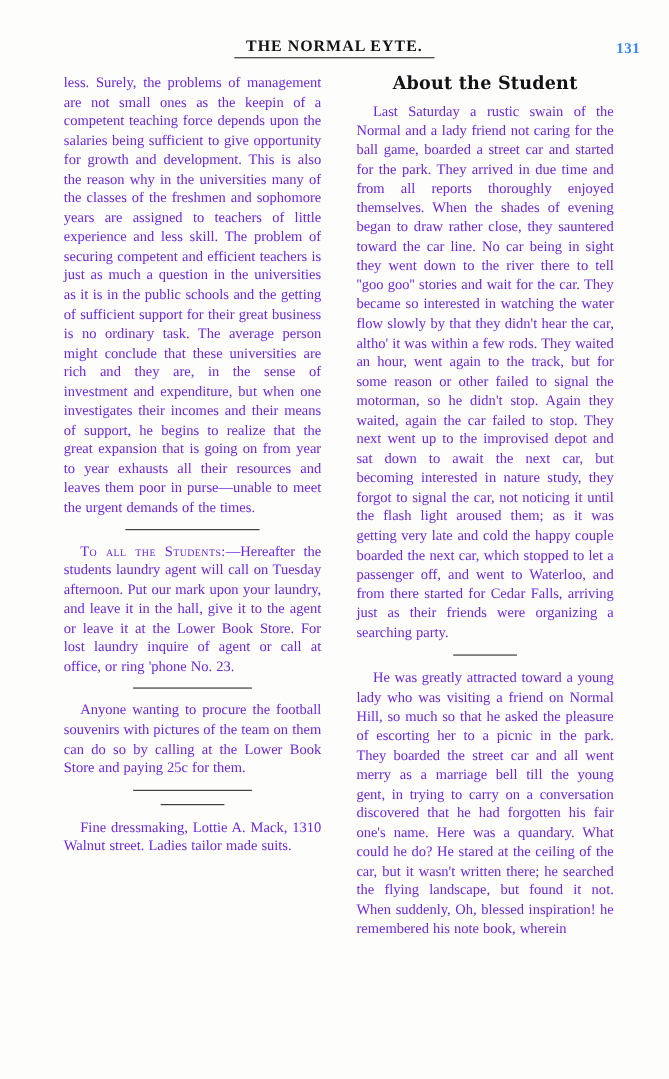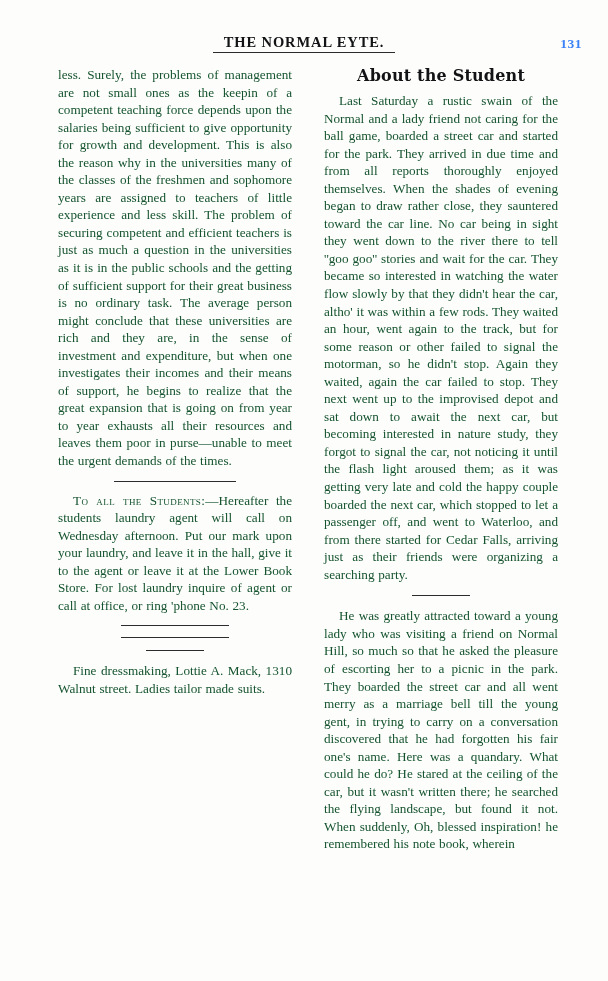--- a/index.html
+++ b/index.html
@@ -86,21 +86,21 @@
     
     transform: scaleX(0.97);
   }
 
   p.body {
     margin: 0;
     font-size: 13.2px;
     line-height: 17.55px;
     text-align: justify;
     text-justify: inter-word;
-    color: #14532d;
+    color: #6d28d9;
     word-spacing: 0.4px;
     hyphens: none;
   }
   p.indent {
     text-indent: 15px;
   }
   p.first {
     text-indent: 15px;
   }
 
@@ -141,25 +141,26 @@
 
   <div class="columns">
 
     <div class="col">
 
       <p class="body">less.  Surely, the problems of management are not small ones as  the  keepin of a  competent  teaching  force  depends upon the salaries being sufficient to give opportunity for growth and development. This is also the reason why in  the universities many of the classes of the freshmen and sophomore  years  are  assigned to teachers of little  experience  and less skill.  The problem of securing competent and efficient teachers is just as much a question in the universities  as  it  is  in the public schools and the getting of sufficient support for their great business is no ordinary task.  The  average  person might conclude that these universities are rich and they are, in the sense of investment and expenditure, but when one investigates  their  incomes  and  their means of support, he begins to realize that the great expansion that is going on from year to year exhausts  all  their resources and leaves them poor in  purse—unable to meet the urgent demands  of the times.</p>
 
       <hr class="rule wide">
 
       <p class="body indent">
-        <span class="smallcaps">To all the Students:</span><span>—Hereafter the students laundry agent  will call  on Wednesday afternoon.   Put our mark upon your laundry, and leave  it  in  the hall, give it to the  agent  or leave  it  at the Lower Book Store.   For lost laundry inquire of agent or call  at  office,  or  ring 'phone No. 23.</span>
+        <span class="smallcaps">To all the Students:</span><span>—Hereafter the students laundry agent  will call  on Tuesday afternoon.   Put our mark upon your laundry, and leave  it  in  the hall, give it to the  agent  or leave  it  at the Lower Book Store.   For lost laundry inquire of agent or call  at  office,  or  ring 'phone No. 23.</span>
       </p>
 
       <hr class="rule medium">
 
+      <p class="body indent">Anyone wanting to procure the football souvenirs with pictures of  the team on them can  do  so  by  calling at the Lower Book Store and paying  25c  for them.</p>
 
       <hr class="rule medium">
 
 
       <hr class="rule short">
 
       <p class="body indent">Fine dressmaking,  Lottie  A.  Mack, 1310 Walnut street.   Ladies tailor made suits.</p>
 
     </div>
 

